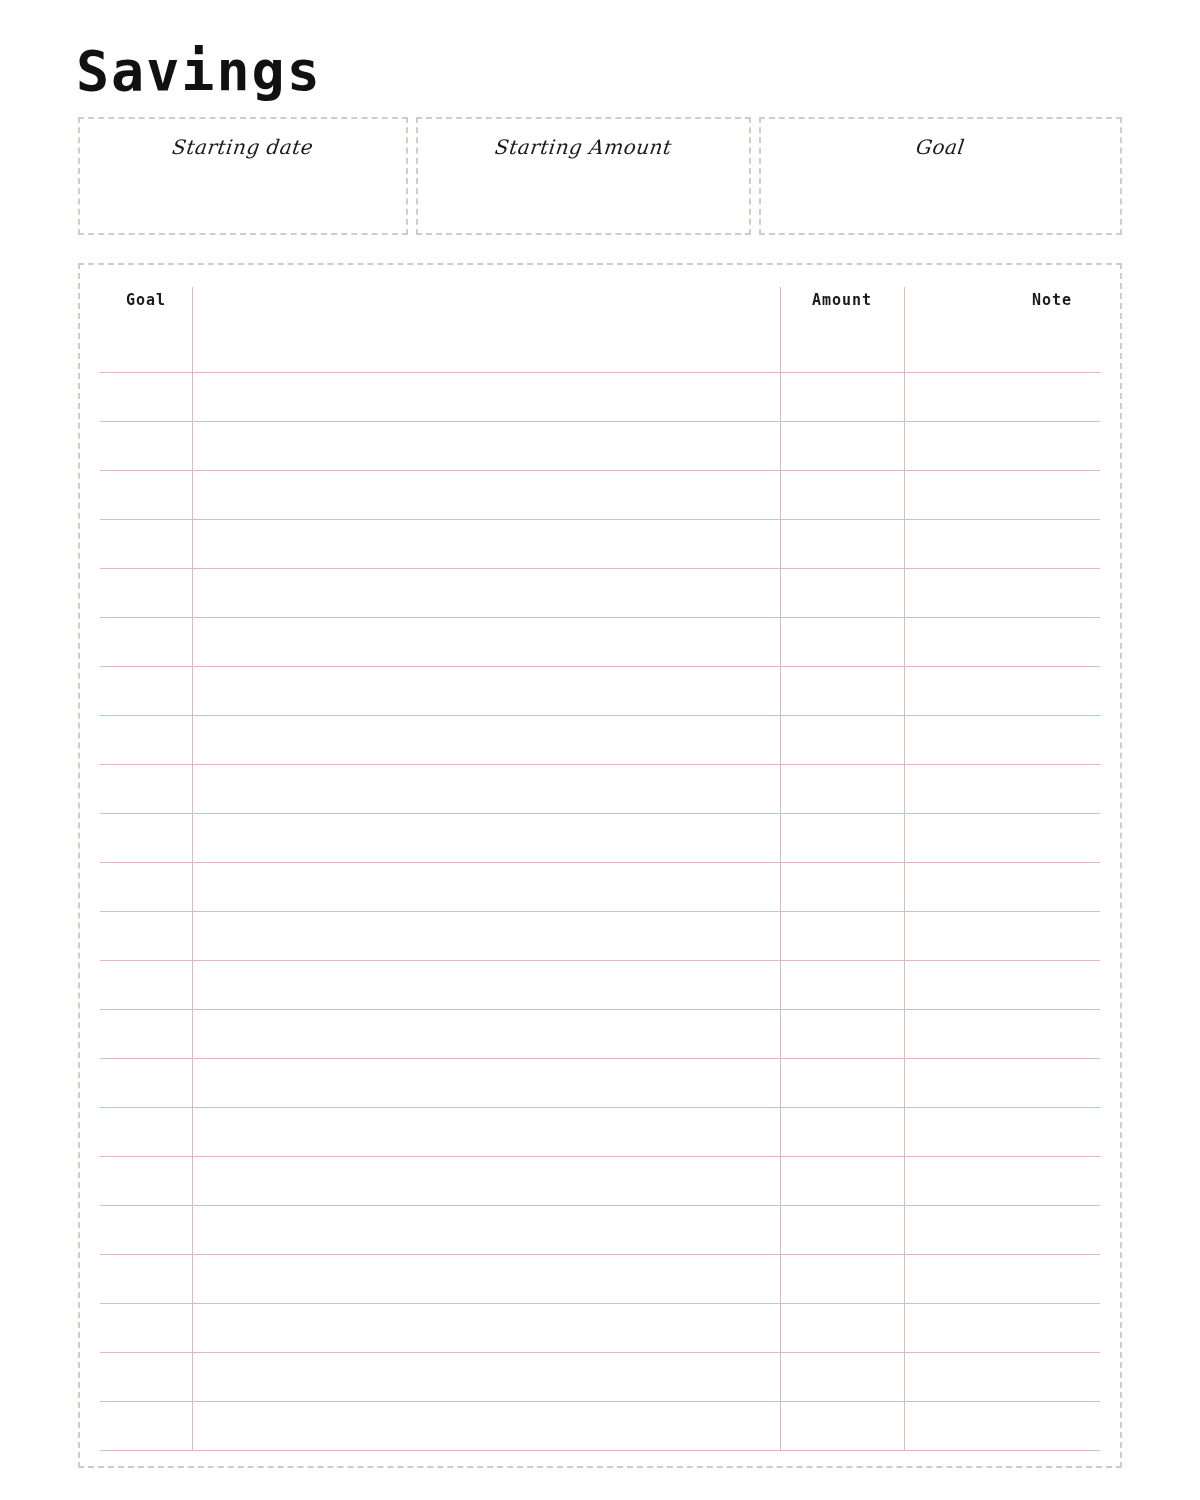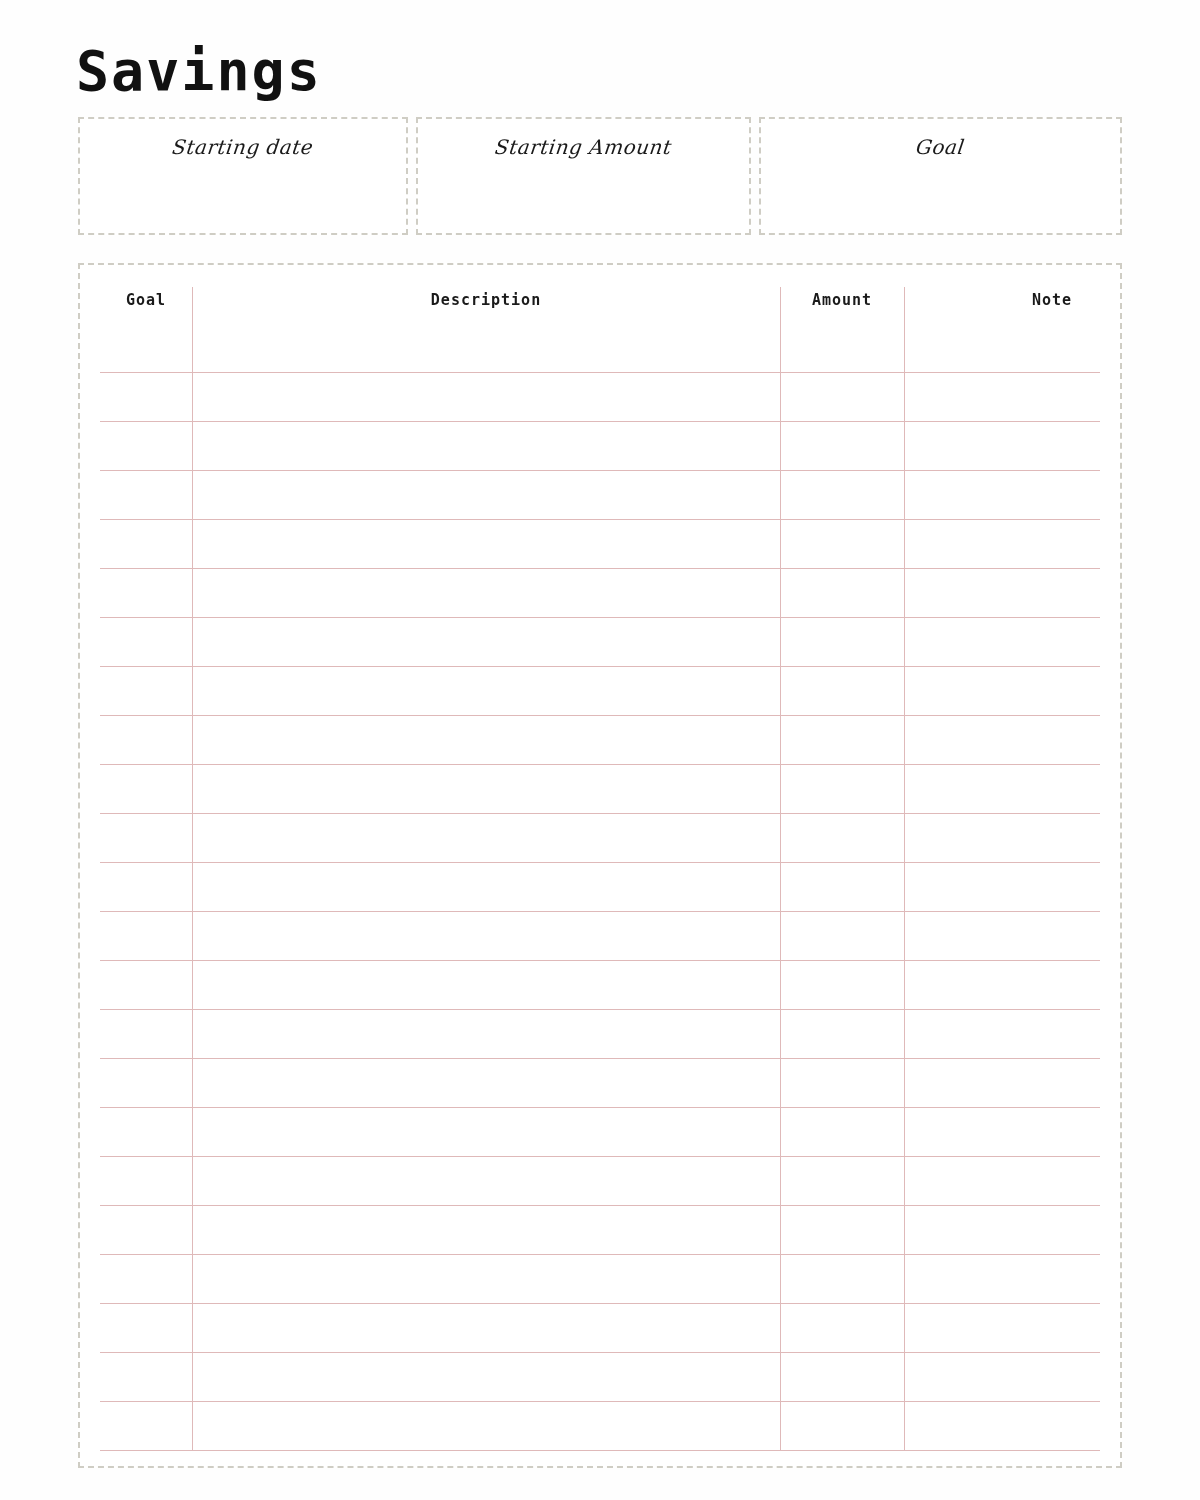--- a/index.html
+++ b/index.html
@@ -156,21 +156,20 @@
       <div class="box-label">Goal</div>
     </div>
 
   </div>
 
   <div class="table-panel">
     <div class="table-inner">
 
       <div class="col-headers">
         <div class="col-header date">Goal</div>
-        <div class="col-header description">Description</div>
         <div class="col-header amount">Amount</div>
         <div class="col-header note">Note</div>
       </div>
 
       <div class="grid" id="grid">
         <div class="v-line c1"></div>
         <div class="v-line c2"></div>
         <div class="v-line c3"></div>
       <div class="row-line" style="top: 49px;"></div>
           <div class="row-line" style="top: 98px;"></div>

